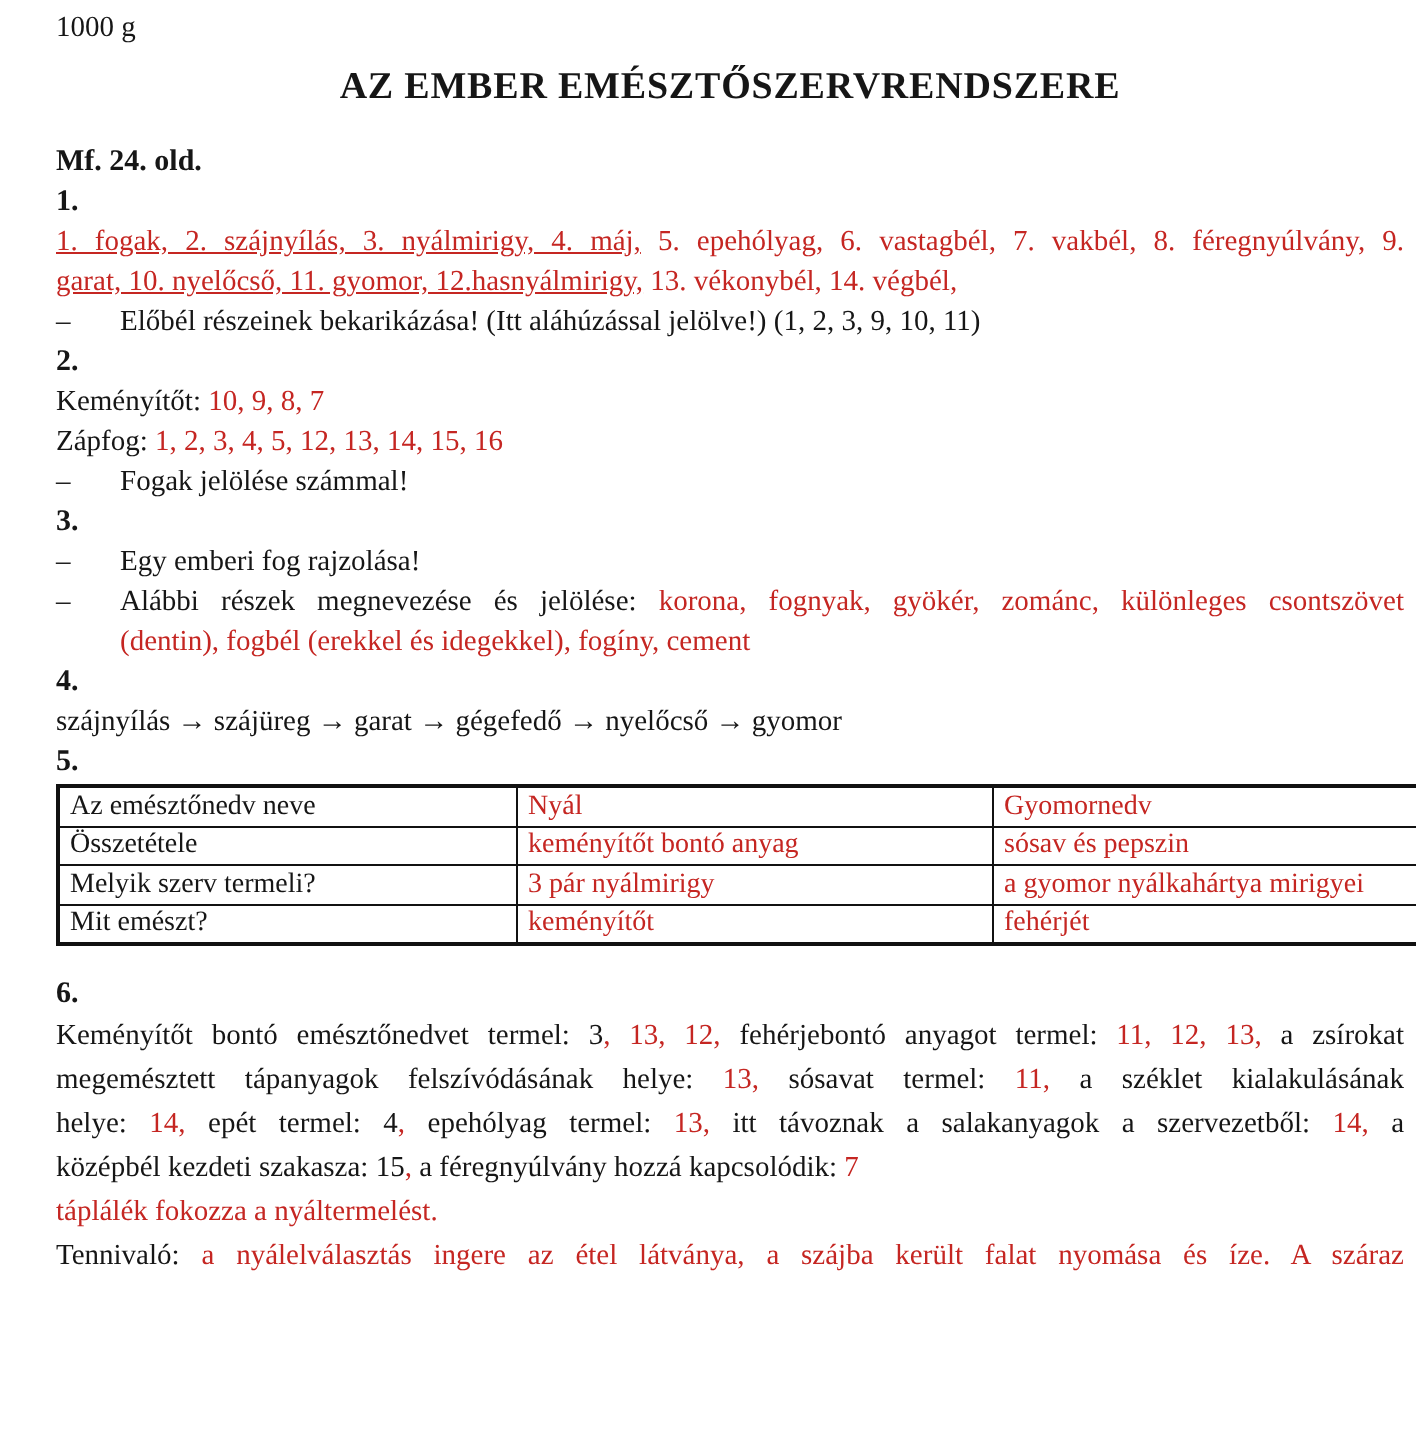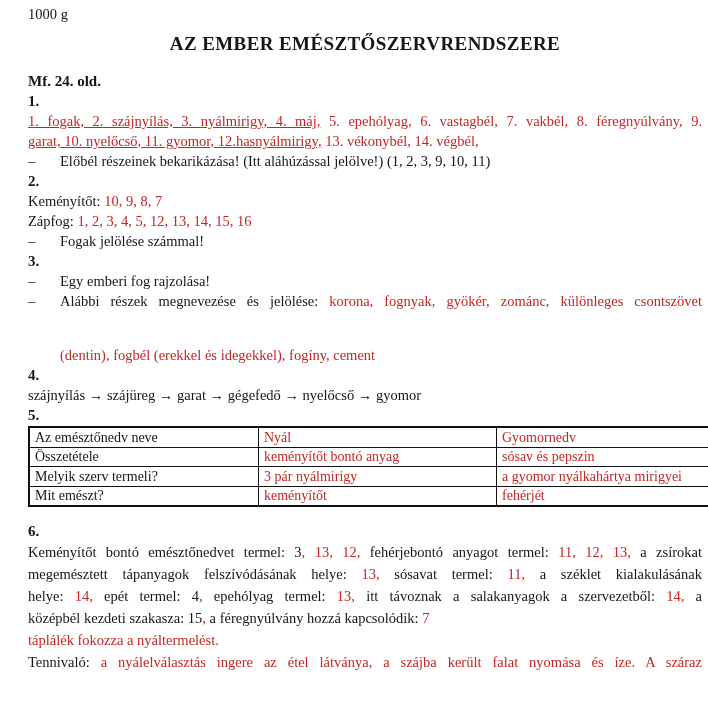--- a/index.html
+++ b/index.html
@@ -25,21 +25,21 @@
   .subheading{font-weight:bold;font-size:15px;line-height:20px;margin-top:15px;}
   .secnum{font-weight:bold;font-size:15px;line-height:20px;}
   .line{font-size:14.5px;line-height:20px;}
   .just{text-align:justify;text-align-last:justify;}
   .seg.red{color:var(--red);}
   .seg.black{color:var(--ink);}
   .seg.u{text-decoration:underline;text-decoration-color:var(--red);}
   .bullet{display:flex;font-size:14.5px;line-height:20px;}
   .bullet .dash{flex:0 0 32px;}
   .bullet .btxt{flex:1 1 auto;}
-  .indented{margin-left:32px;margin-top:34px;}
+  .indented{margin-left:32px;}
   table.juices{
     border-collapse:collapse;
     width:674px;
     margin-top:1px;
     table-layout:fixed;
     border:2px solid #111;
   }
   table.juices td{
     border:1px solid #111;
     font-size:14px;

